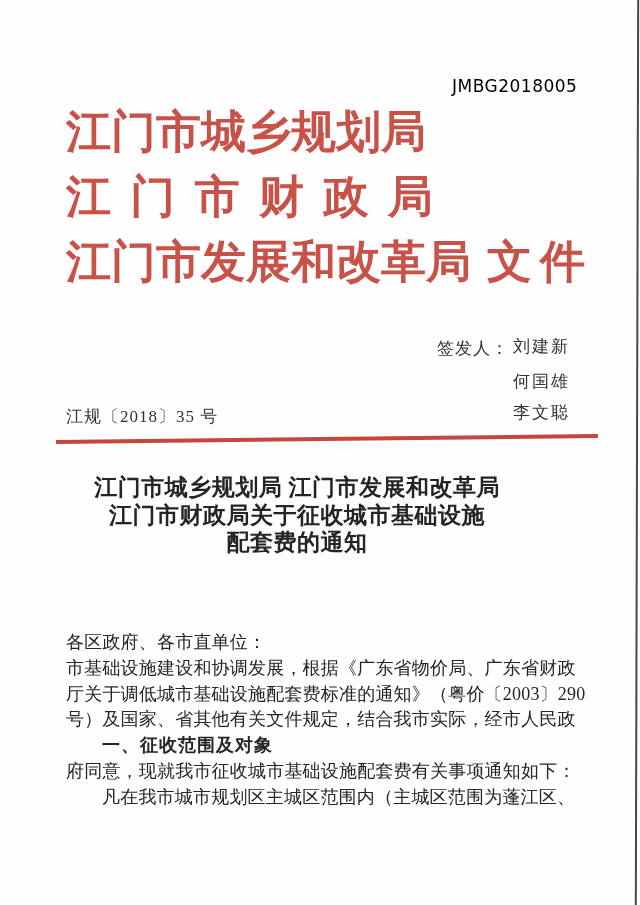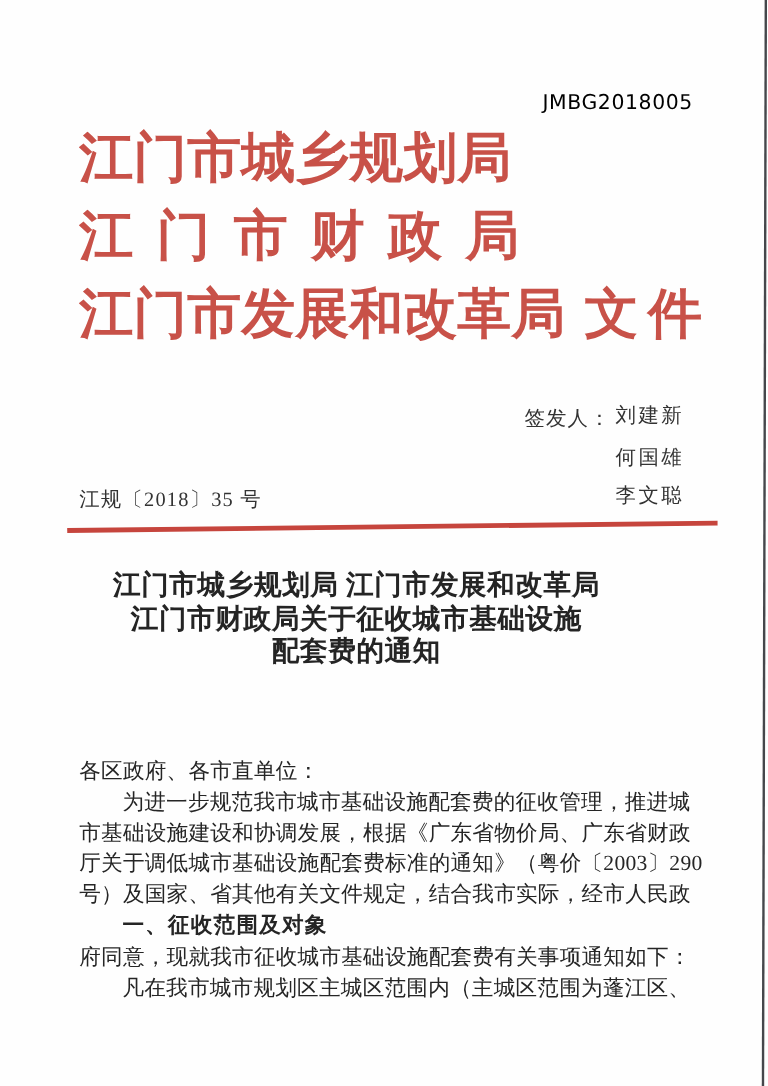--- a/index.html
+++ b/index.html
@@ -133,21 +133,20 @@
   <div class="red-rule"></div>
 
   <div class="doc-title">
     <div>江门市城乡规划局 江门市发展和改革局</div>
     <div>江门市财政局关于征收城市基础设施</div>
     <div>配套费的通知</div>
   </div>
 
   <div class="doc-body">
     <div class="body-line">各区政府、各市直单位：</div>
-    <div class="body-line indent">为进一步规范我市城市基础设施配套费的征收管理，推进城</div>
     <div class="body-line">市基础设施建设和协调发展，根据《广东省物价局、广东省财政</div>
     <div class="body-line">厅关于调低城市基础设施配套费标准的通知》（粤价〔2003〕290</div>
     <div class="body-line">号）及国家、省其他有关文件规定，结合我市实际，经市人民政</div>
     <div class="body-line indent bold">一、征收范围及对象</div>
     <div class="body-line">府同意，现就我市征收城市基础设施配套费有关事项通知如下：</div>
     <div class="body-line indent">凡在我市城市规划区主城区范围内（主城区范围为蓬江区、</div>
   </div>
 
 </div>
 

